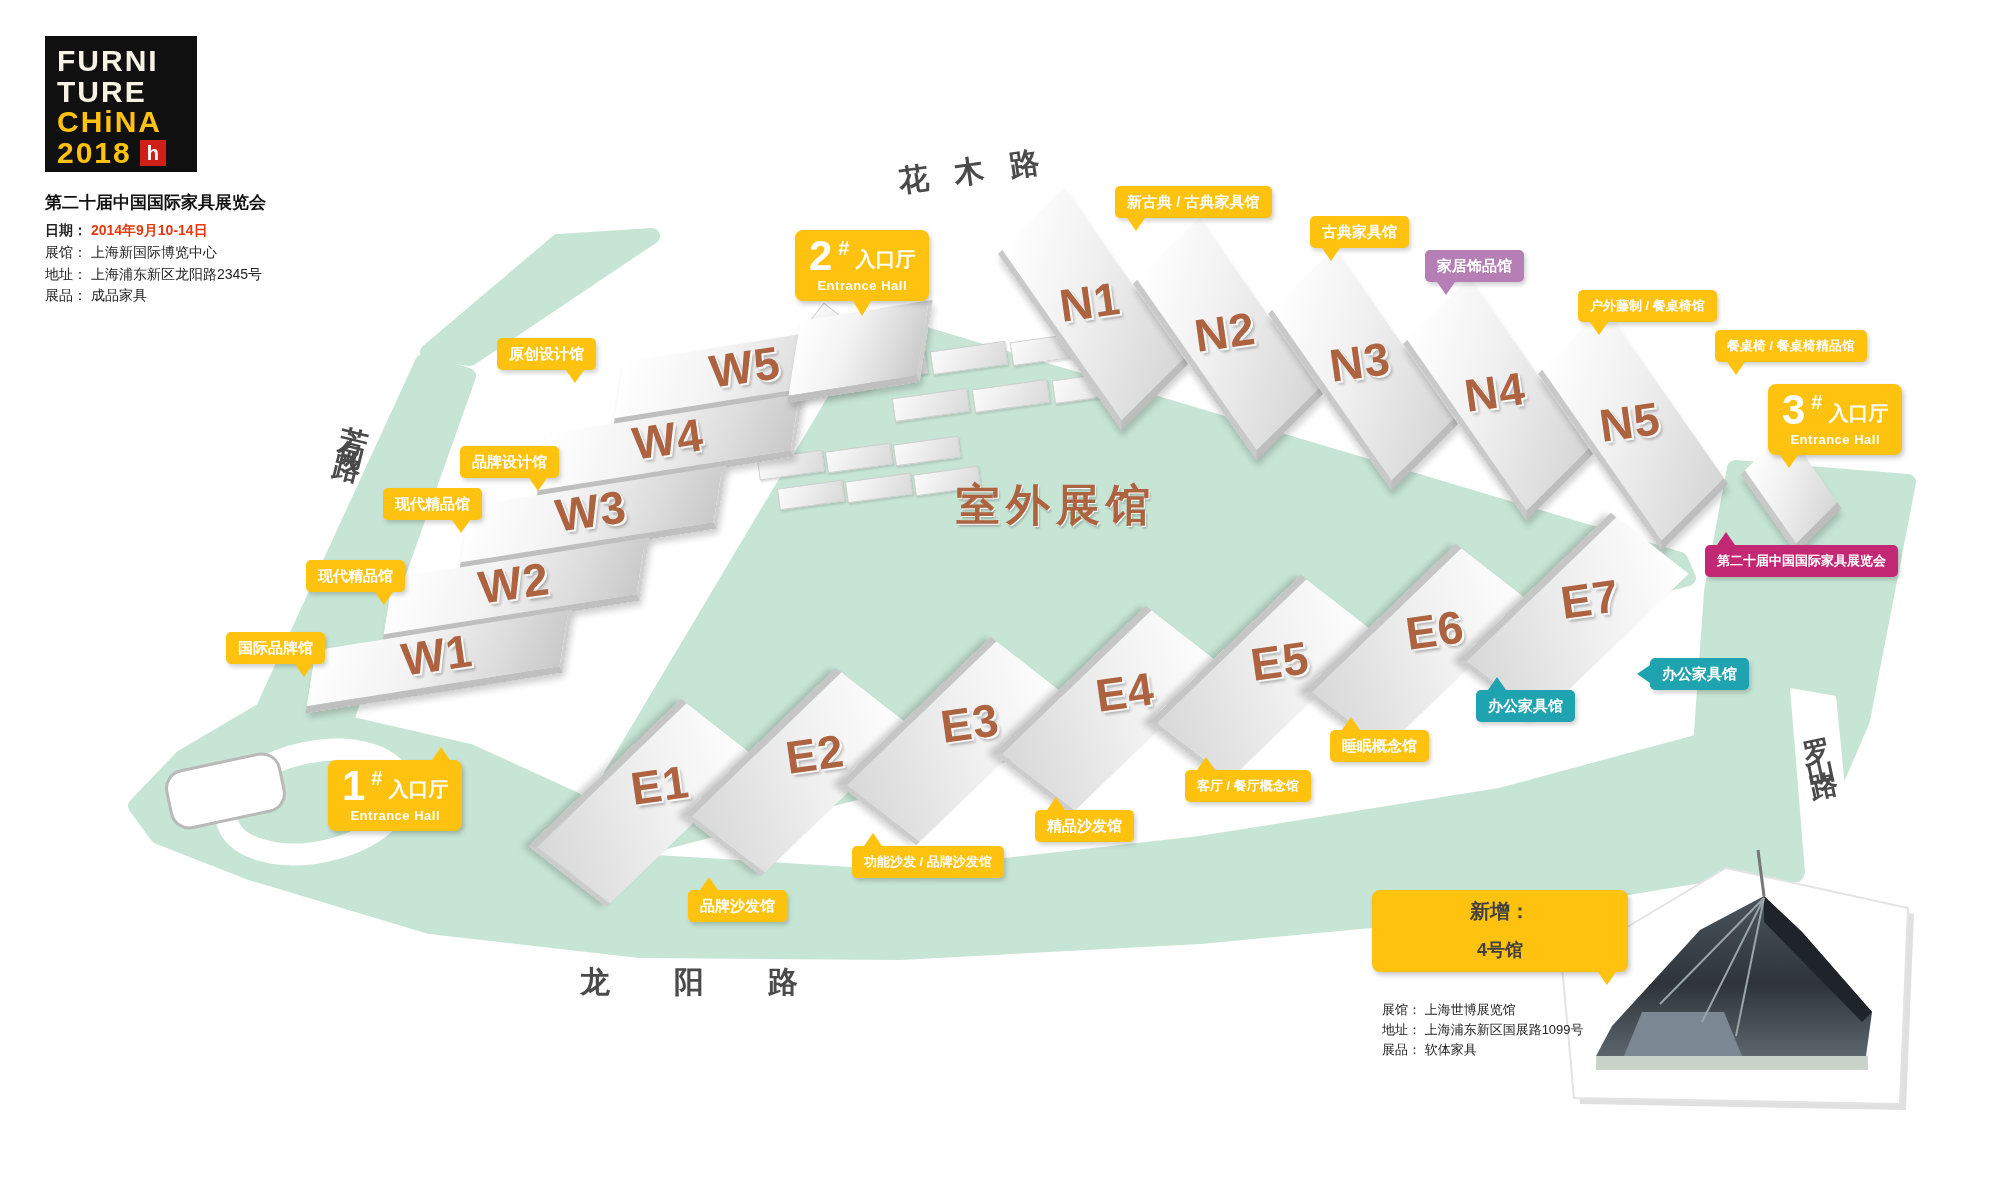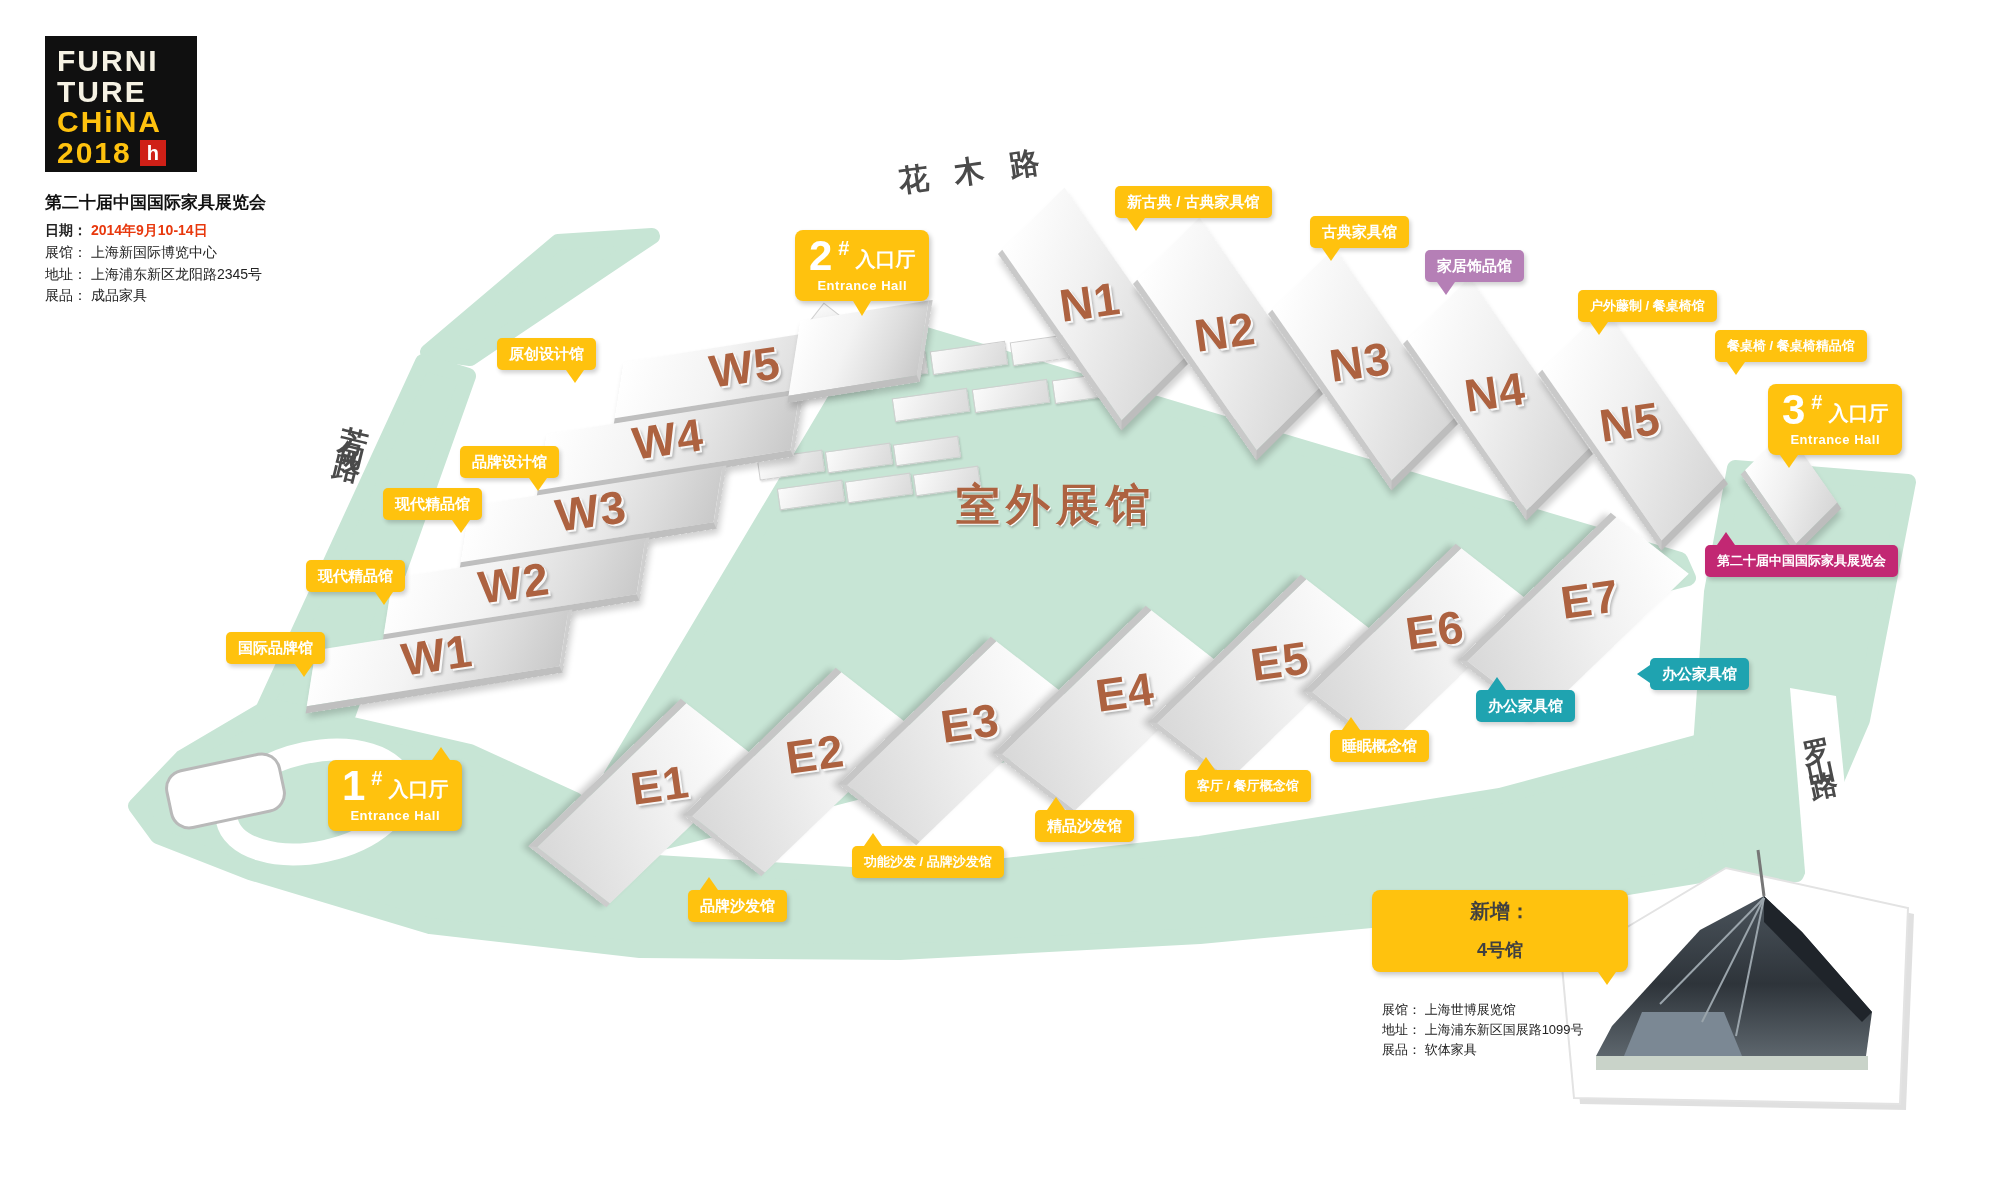--- a/index.html
+++ b/index.html
@@ -234,20 +234,21 @@
     <div class="e-en">Entrance Hall</div>
   </div>
 
   <div class="bigbox tail-br" style="left:1372px;top:890px;">
     <div class="l1">新增：</div>
     <div class="l2">4号馆</div>
   </div>
 
   <div class="road road-h" style="left:898px;top:150px;letter-spacing:26px;transform:rotate(-8deg);">花木路</div>
   <div class="road road-v" style="left:338px;top:405px;letter-spacing:14px;transform:rotate(14deg);">芳甸路</div>
+  <div class="road road-h" style="left:580px;top:962px;letter-spacing:64px;">龙阳路</div>
   <div class="road road-v" style="left:1795px;top:718px;letter-spacing:16px;transform:rotate(-12deg);">罗山路</div>
 
   <div class="logo">
     <div class="ln">FURNI</div>
     <div class="ln">TURE</div>
     <div class="ln yel">CHiNA</div>
     <div class="row4">
       <span class="ln yel">2018</span>
       <span class="badge">h</span>
     </div>

